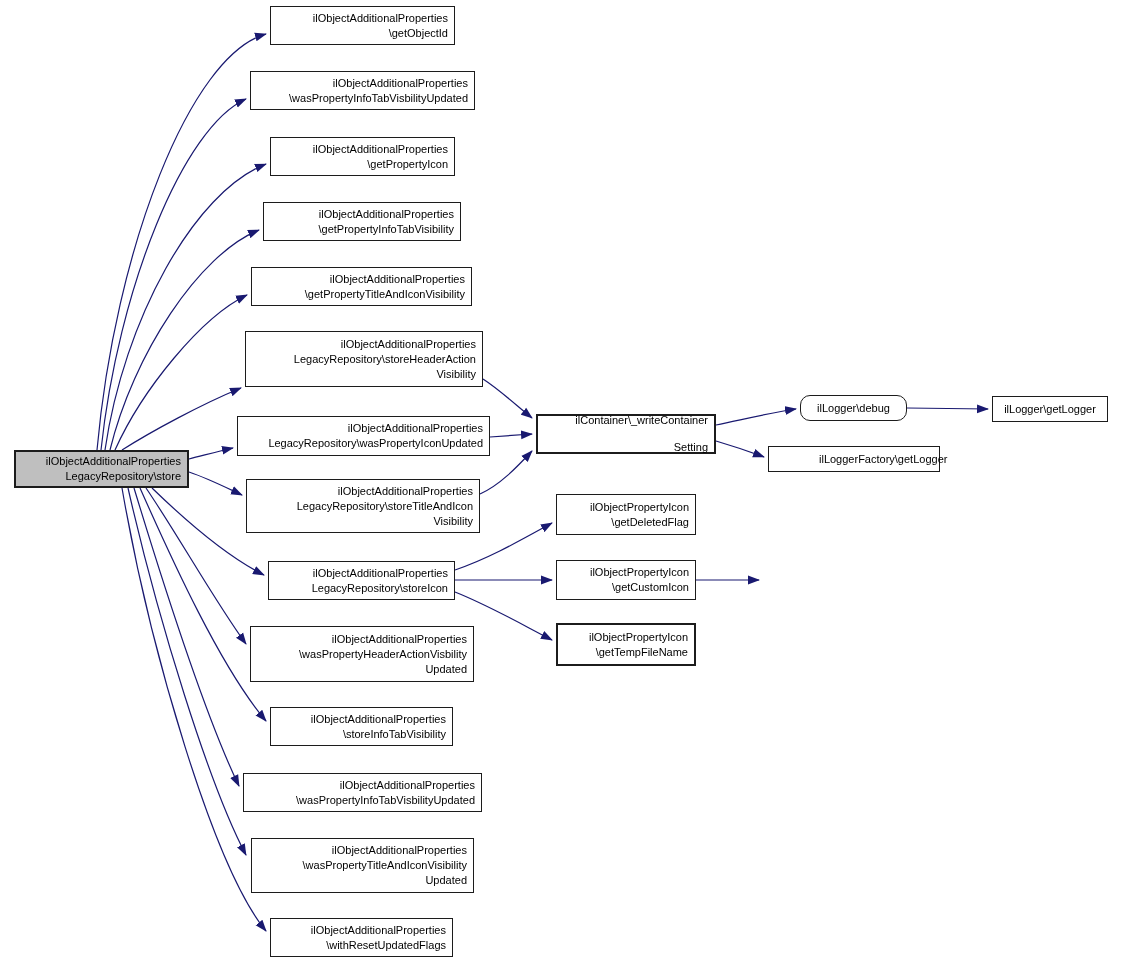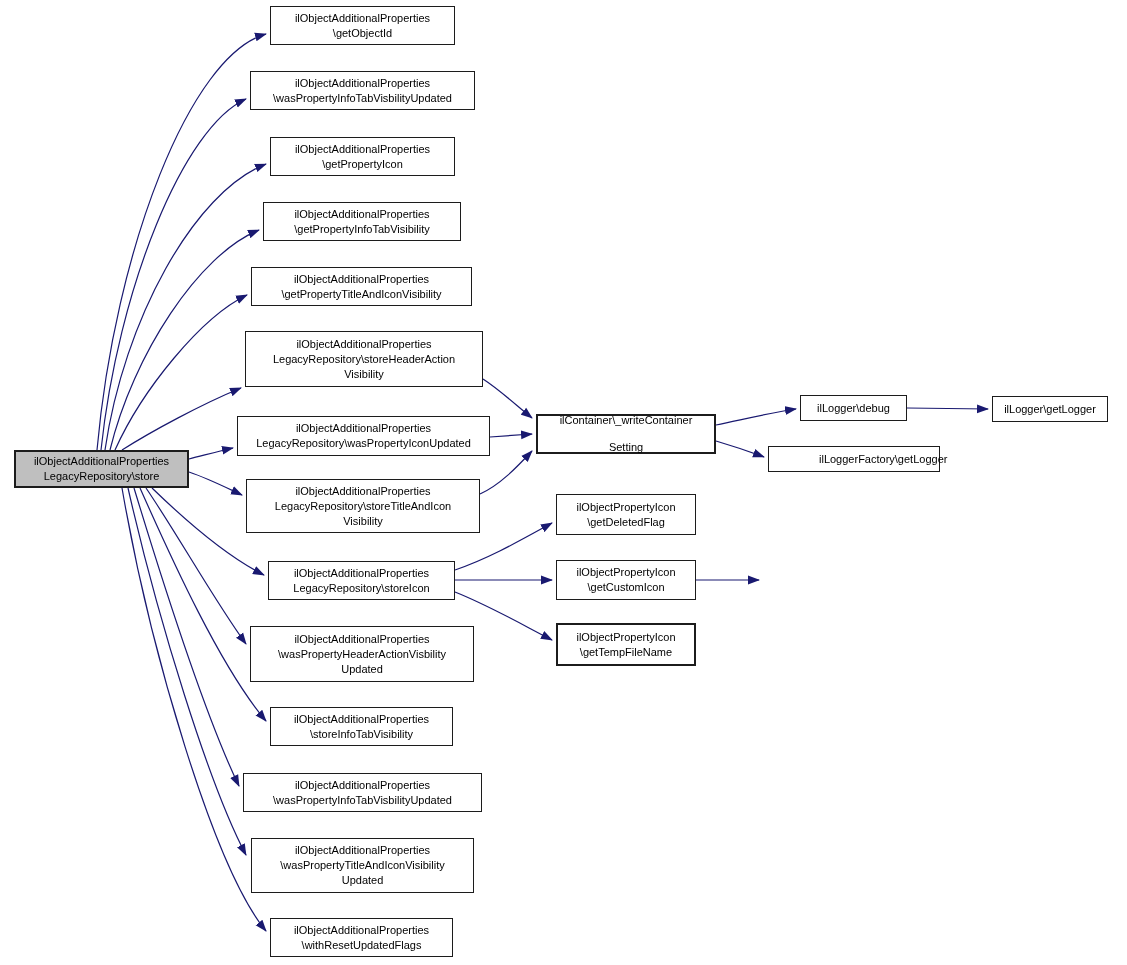--- a/index.html
+++ b/index.html
@@ -31,25 +31,24 @@
     line-height: 15px;
     display: flex;
     flex-direction: column;
     justify-content: center;
     z-index: 1;
     cursor: pointer;
   }
   .node .ln {
     display: block;
     white-space: nowrap;
-    text-align: center;
+    text-align: right;
     padding: 0 6px;
   }
   .node .ln:last-child {
-    text-align: center;
   }
   .node.single .ln {
     text-align: center;
   }
   .node.root {
     background: #bfbfbf;
     border-width: 2px;
     cursor: default;
   }
   .node.b2 {
@@ -172,21 +171,21 @@
   <div class="node" style="left:270px; top:918px; width:183px; height:39px;">
     <span class="ln">ilObjectAdditionalProperties</span>
     <span class="ln">\withResetUpdatedFlags</span>
   </div>
 
   <div class="node b2" style="left:536px; top:414px; width:180px; height:40px;gap:12px;">
     <span class="ln">ilContainer\_writeContainer</span>
     <span class="ln">Setting</span>
   </div>
 
-  <div class="node single" style="left:800px; top:395px; width:107px; height:26px;">
+  <div class="node single" style="left:800px; top:395px; width:107px; height:26px;border-radius:10px;">
     <span class="ln">ilLogger\debug</span>
   </div>
 
   <div class="node single" style="left:768px; top:446px; width:172px; height:26px;padding-left:44px;">
     <span class="ln">ilLoggerFactory\getLogger</span>
   </div>
 
   <div class="node single" style="left:992px; top:396px; width:116px; height:26px;">
     <span class="ln">ilLogger\getLogger</span>
   </div>

